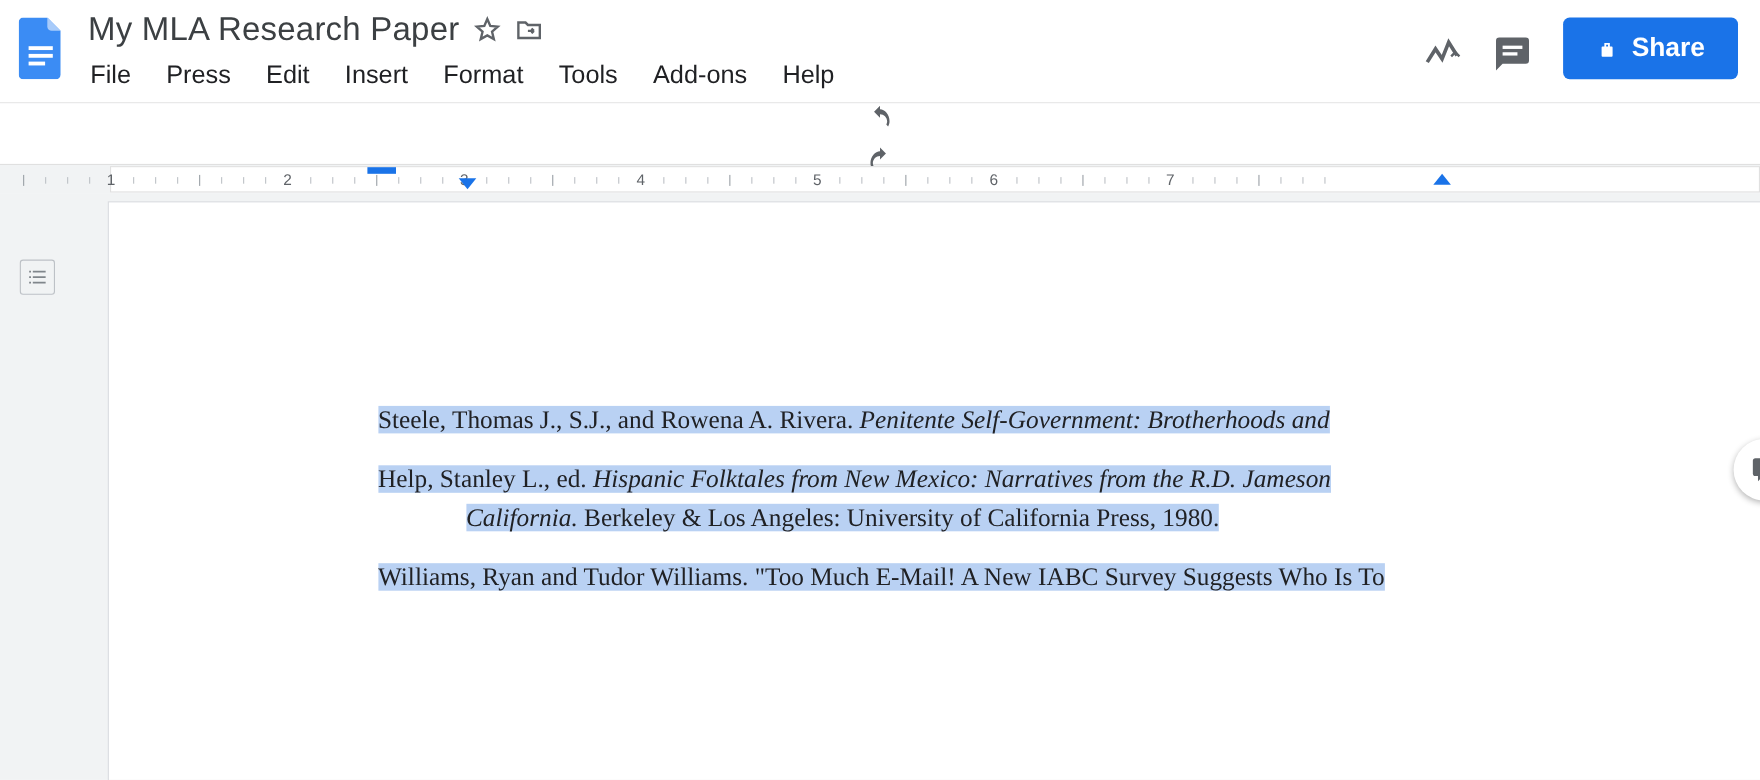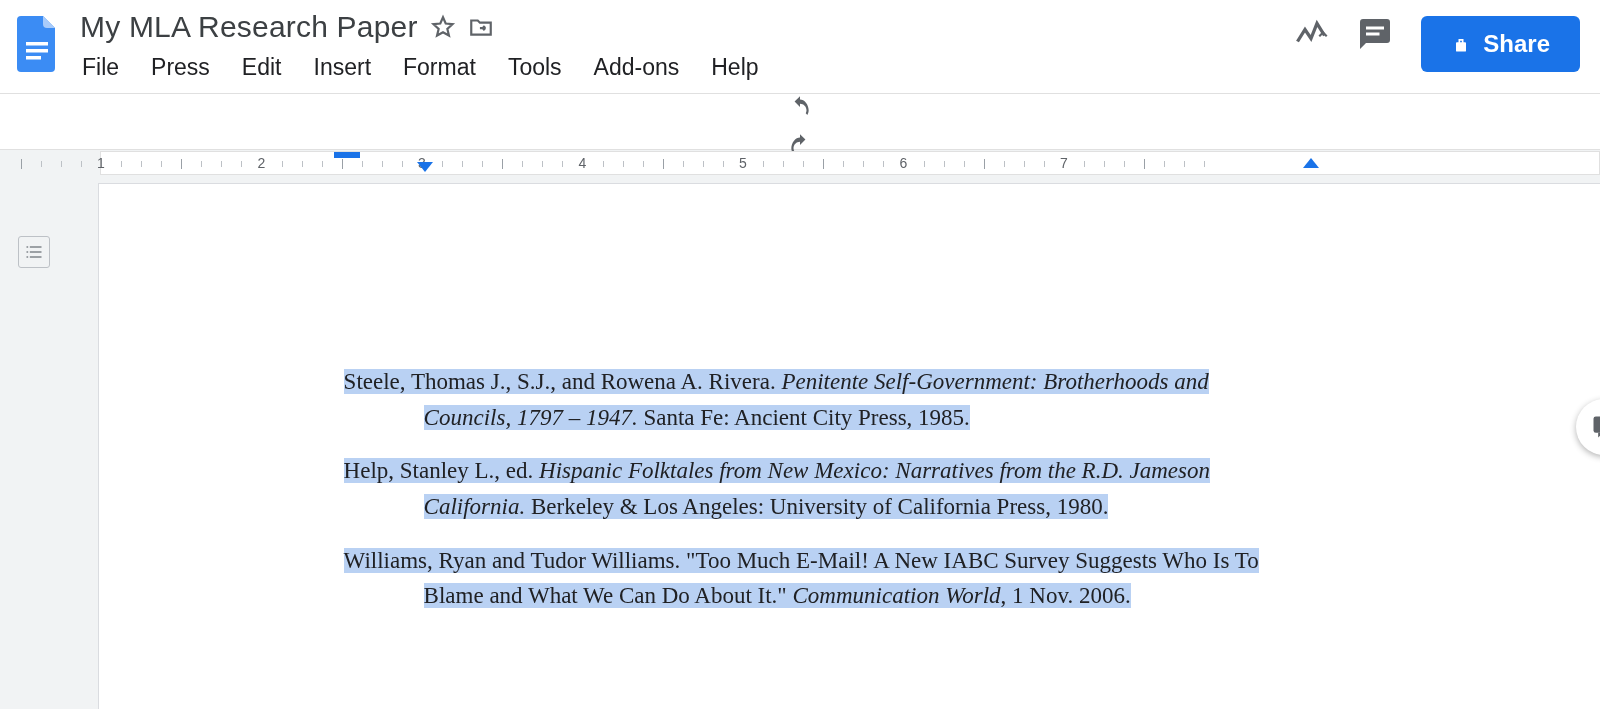--- a/index.html
+++ b/index.html
@@ -24,21 +24,21 @@
     display: flex; align-items: center; justify-content: center;
     cursor: pointer;
   }
   .title-col { flex: 0 0 auto; display: flex; flex-direction: column; }
   .title-row { display: flex; align-items: center; gap: 12px; padding-top: 4px; }
   .doc-title { font-size: 30px; color: #3c4043; letter-spacing: 0.2px; }
   .star, .move-icon { width: 26px; height: 26px; fill: #5f6368; cursor: pointer; }
   .menubar { display: flex; gap: 32px; padding: 10px 0 0 2px; font-size: 23px; color: #202124; align-items: center; }
   .menubar span { cursor: pointer; }
   .save-status { font-size: 23px; color: #5f6368; text-decoration: underline; font-style: italic; cursor: pointer; }
-  .title-right { margin-left: auto; display: flex; align-items: flex-start; gap: 28px; padding-right: 10px; padding-top: 10px; }
+  .title-right { margin-left: auto; display: flex; align-items: flex-end; gap: 28px; padding-right: 10px; padding-top: 10px; }
   .share-btn {
     background: #1a73e8; color: #fff; border: none; border-radius: 6px;
     font-size: 24px; font-weight: 600; padding: 14px 30px;
     display: flex; align-items: center; gap: 12px; cursor: pointer;
   }
   .toolbar {
     background: #fff; height: 56px; display: flex; align-items: center;
     padding: 0 14px; border-bottom: 1px solid #e0e0e0; gap: 12px; flex-direction: column;
   }
   .tool-btn { width: 36px; height: 36px; display: flex; align-items: center; justify-content: center; color: #5f6368; cursor: pointer; border-radius: 4px; }
@@ -325,29 +325,27 @@
     <div class="tool-btn" style="border:1px solid #bdc1c6;border-radius:3px;width:32px;height:32px">
       <svg width="20" height="20" viewBox="0 0 24 24">
           <path fill="#80868b" d="M3 5h2v2H3zM7 5h14v2H7zM3 11h2v2H3zM7 11h14v2H7zM3 17h2v2H3zM7 17h14v2H7z"></path>
         </svg>
     </div>
   </div>
   <div class="page">
     <div class="content" id="doc-content">
         <div class="para">
           <div class="line l1"><span class="hl"><span>Steele, Thomas J., S.J., and Rowena A. Rivera. </span><span style="font-style: italic;">Penitente Self-Government: Brotherhoods and</span></span></div>
-          <div class="line l2"><span class="hl"><span style="font-style: italic;">Councils, 1797 – 1947.</span><span> Santa Fe: Ancient City Press, 1985.</span></span></div>
         </div>
         <div class="para">
           <div class="line l1"><span class="hl"><span>Help, Stanley L., ed. </span><span style="font-style: italic;">Hispanic Folktales from New Mexico: Narratives from the R.D. Jameson</span></span></div>
           <div class="line l2"><span class="hl"><span style="font-style: italic;">California.</span><span> Berkeley &amp; Los Angeles: University of California Press, 1980.</span></span></div>
         </div>
         <div class="para">
           <div class="line l1"><span class="hl"><span>Williams, Ryan and Tudor Williams. "Too Much E-Mail! A New IABC Survey Suggests Who Is To</span></span></div>
-          <div class="line l2"><span class="hl"><span>Blame and What We Can Do About It." </span><span style="font-style: italic;">Communication World</span><span>, 1 Nov. 2006.</span></span></div>
         </div>
       </div>
     <div class="fab">
       <svg width="28" height="28" viewBox="0 0 24 24">
           <rect x="3" y="3" width="18" height="14" rx="2" fill="#5f6368"></rect>
           <path fill="#5f6368" d="M7 17v4l4-4z"></path>
           <path stroke="#fff" stroke-width="2" d="M12 7v6M9 10h6"></path>
         </svg>
     </div>
   </div>

